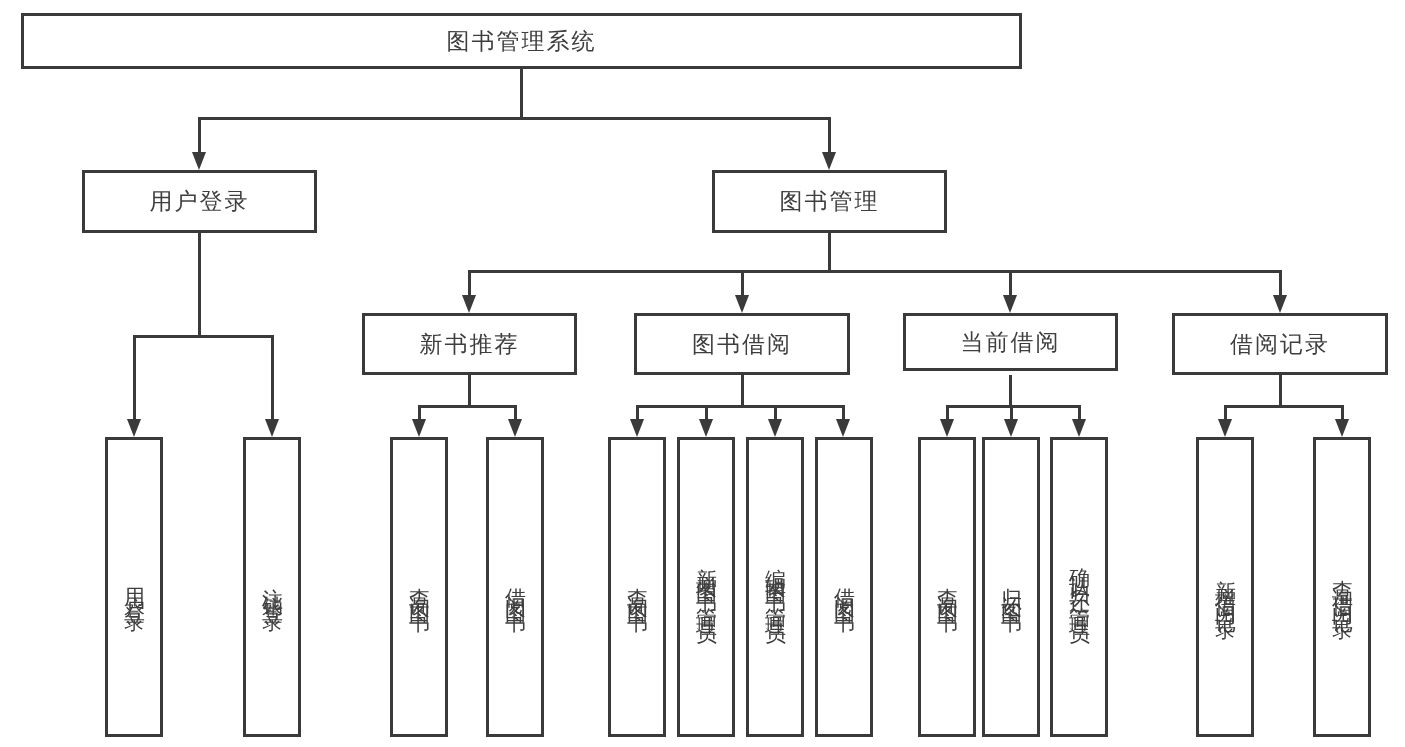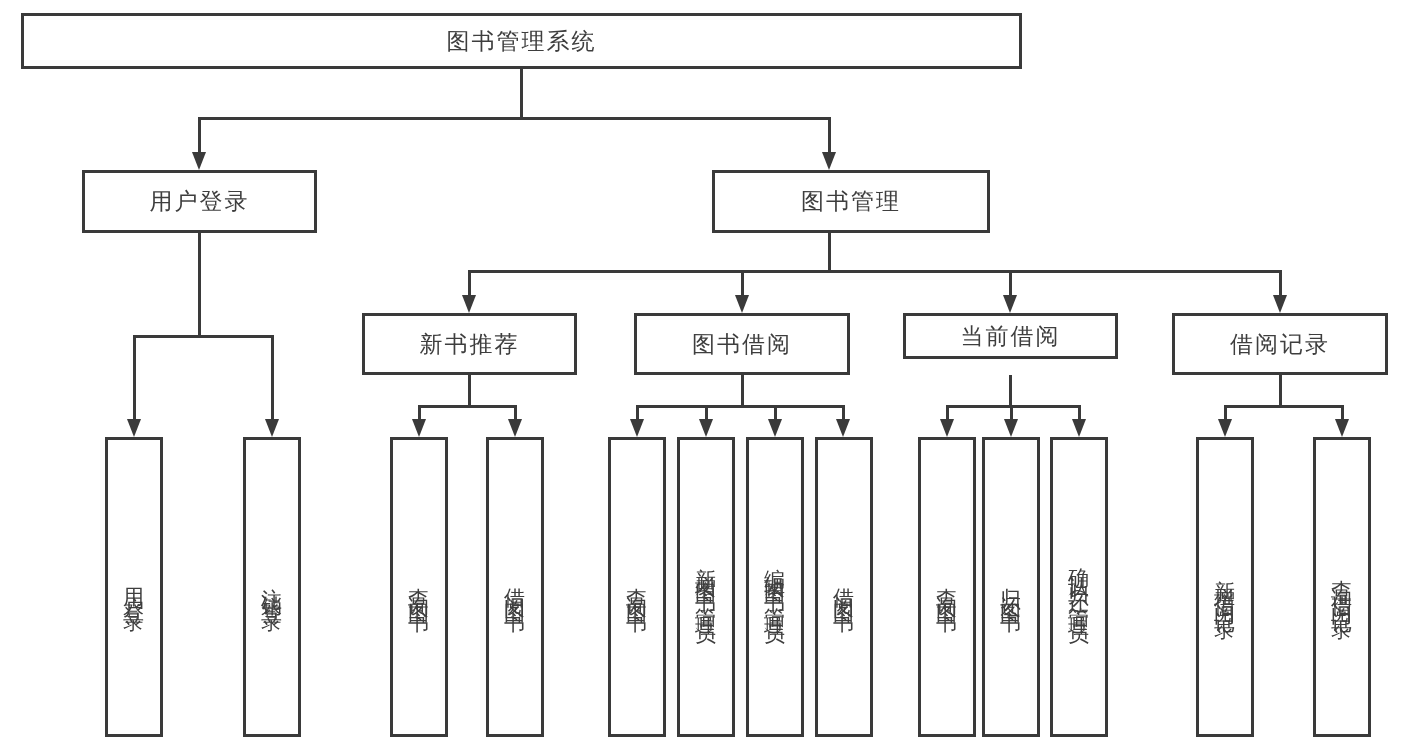--- a/index.html
+++ b/index.html
@@ -1,21 +1,21 @@
 <!DOCTYPE html>
 <html style="--line: #3a3a3a; --text: #3e3e3e; --background: #ffffff; --watermark: #c9c9c9;"><head>
 <meta charset="utf-8">
 <title>图书管理系统</title>
 <style>
   html,body{margin:0;padding:0;background:#fff;}
   #stage{
     position:relative;
     width:1405px;height:747px;
     background:var(--background,#fff);
-    font-family:Liberation Sans, sans-serif;
+    font-family:Liberation Serif, serif;
     overflow:hidden;
   }
   .box{
     position:absolute;
     box-sizing:border-box;
     border:3px solid var(--line,#3a3a3a);
     background:#fff;
     display:flex;
     align-items:center;
     justify-content:center;
@@ -63,31 +63,31 @@
 
 <div id="stage">
 
   <div class="box h" style="left:21px;top:13px;width:1001px;height:56px">
     <span>图书管理系统</span>
   </div>
 
   <div class="box h" style="left:82px;top:170px;width:235px;height:63px">
     <span>用户登录</span>
   </div>
-  <div class="box h" style="left:712px;top:170px;width:278px;height:63px">
+  <div class="box h" style="left:712px;top:170px;width:235px;height:63px">
     <span>图书管理</span>
   </div>
 
   <div class="box h" style="left:362px;top:313px;width:215px;height:62px">
     <span>新书推荐</span>
   </div>
   <div class="box h" style="left:634px;top:313px;width:216px;height:62px">
     <span>图书借阅</span>
   </div>
-  <div class="box h" style="left:903px;top:313px;width:215px;height:46px">
+  <div class="box h" style="left:903px;top:313px;width:215px;height:58px">
     <span>当前借阅</span>
   </div>
   <div class="box h" style="left:1172px;top:313px;width:216px;height:62px">
     <span>借阅记录</span>
   </div>
 
   <div class="box v" style="left:105px">
     <span>用户登录</span>
   </div>
   <div class="box v" style="left:243px">

